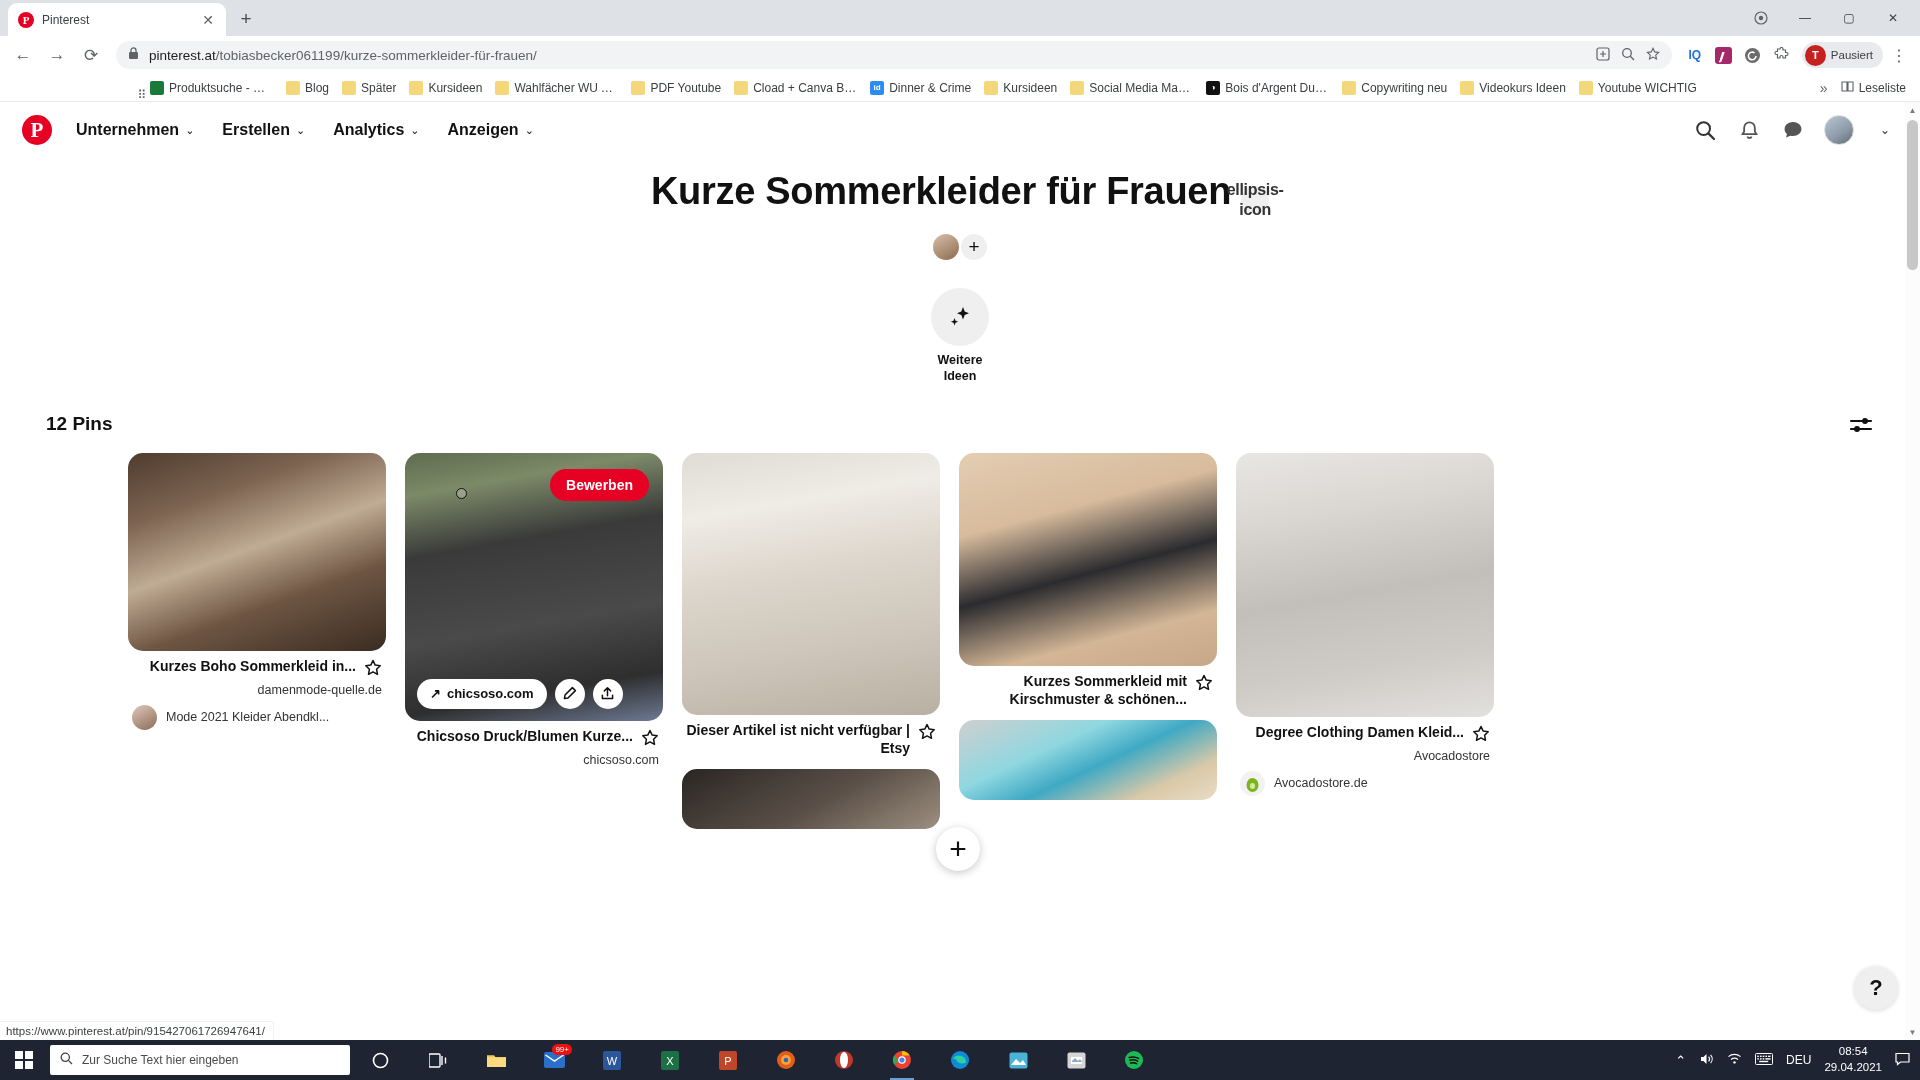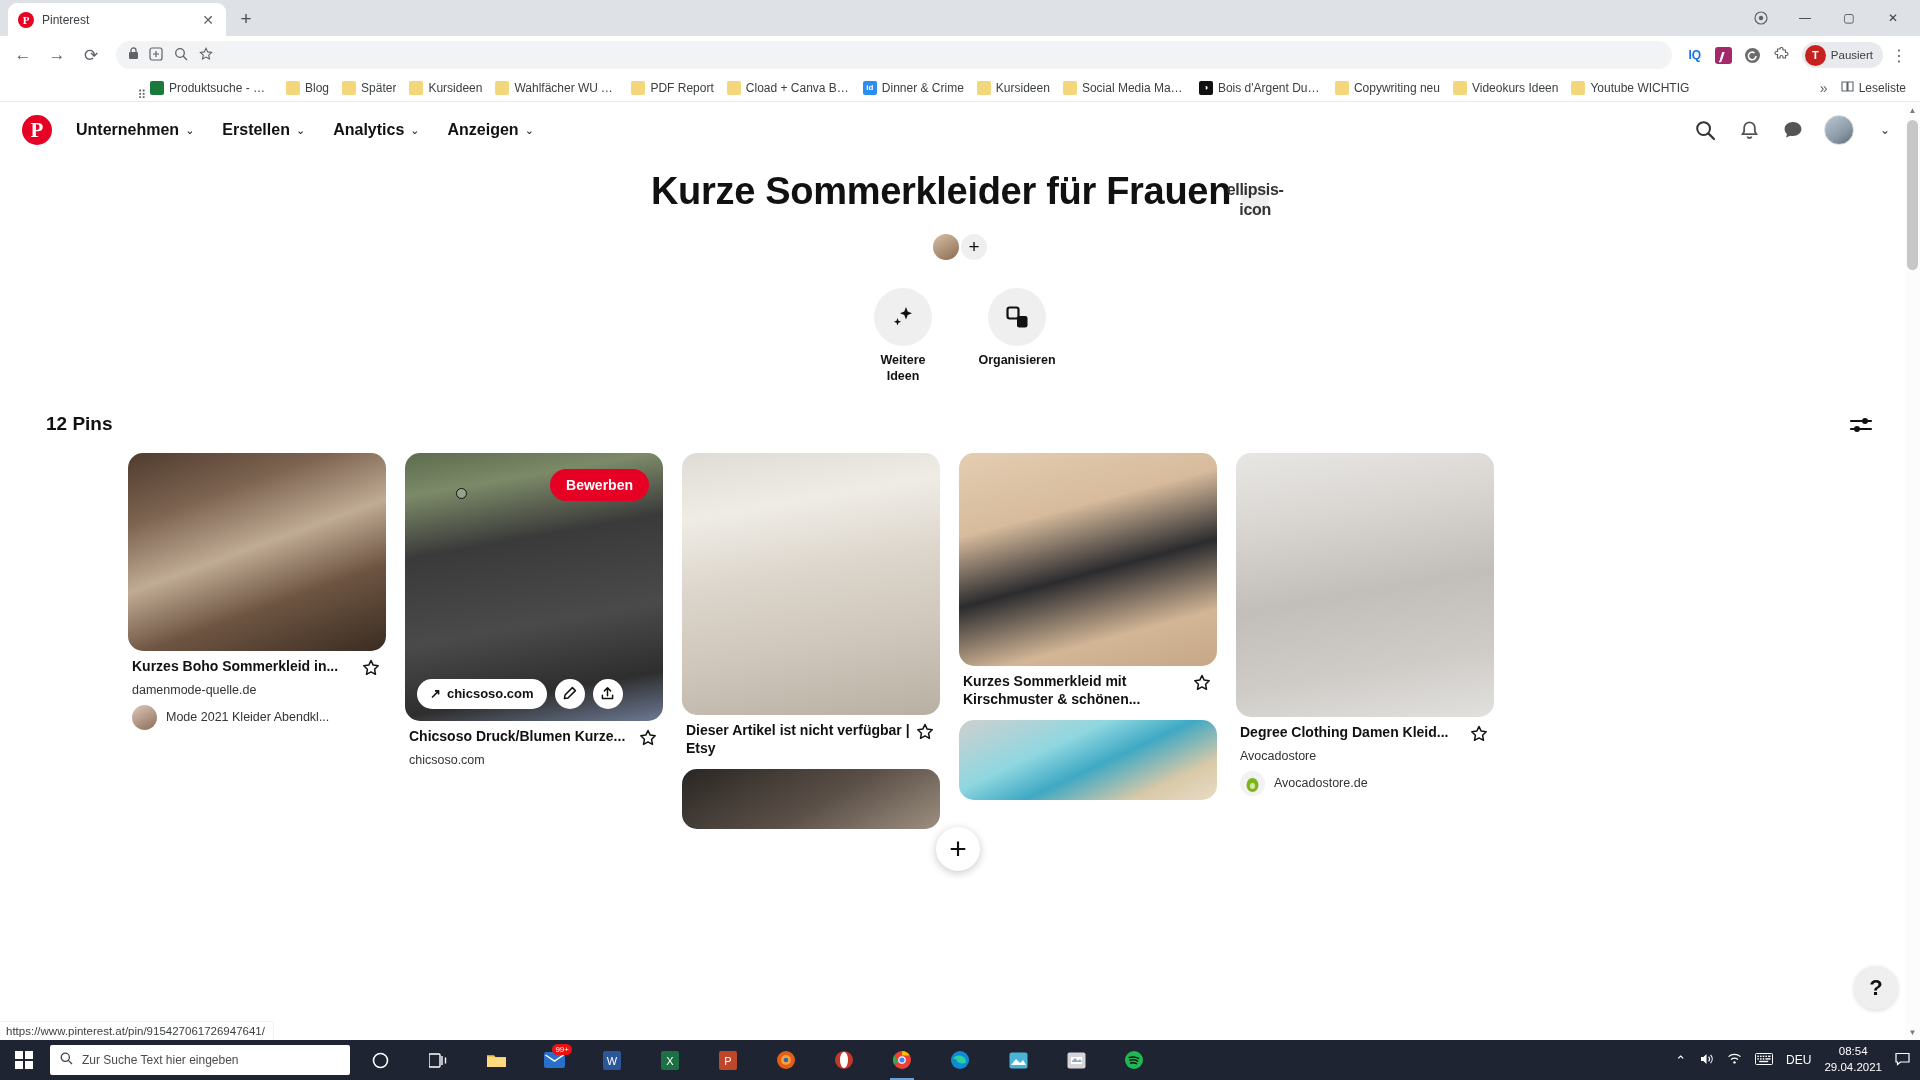--- a/index.html
+++ b/index.html
@@ -137,21 +137,21 @@
     margin-top: 7px; line-height: 1.25; width: 80px; }
 
   .pins-bar { display: flex; align-items: flex-start; padding: 0 46px; margin-top: 28px; }
   .pins-count { font-size: 19px; font-weight: bold; color: #111; }
   .pins-filter { margin-left: auto; width: 26px; height: 26px; display: flex;
     align-items: center; justify-content: center; }
 
   .grid { display: flex; gap: 19px; padding: 0 128px 0 128px; margin-top: 14px;
     align-items: flex-start; }
   .col { width: 258px; display: flex; flex-direction: column; gap: 0px; }
-  .pin { margin-bottom: 6px; position: relative; }
+  .pin { margin-bottom: 6px; position: relative; text-align: right; }
   .pin-img { width: 100%; border-radius: 15px; display: block; overflow: hidden;
     position: relative; }
   .pin-row { display: flex; align-items: flex-start; padding: 6px 4px 0 4px; gap: 6px; }
   .pin-title { font-size: 14px; font-weight: bold; color: #111; line-height: 1.3;
     flex: 1; }
   .pin-title.plain { font-weight: normal; }
   .star { width: 20px; flex: 0 0 20px; color: #111; padding-top: 2px; }
   .pin-domain { font-size: 12.5px; color: #333; padding: 2px 4px 0 4px; }
   .pin-user { display: flex; align-items: center; gap: 9px; padding: 8px 4px 0 4px; }
   .pin-user-av { width: 25px; height: 25px; border-radius: 50%; flex: 0 0 25px; }
@@ -244,20 +244,21 @@
     <div class="nav-btn">←</div>
     <div class="nav-btn">→</div>
     <div class="nav-btn">⟳</div>
     <div class="omnibox">
       <span>
         <svg width="11" height="13" viewBox="0 0 11 13">
             <rect x="1" y="5" width="9" height="7" rx="1.3" fill="#5f6368"></rect>
             <path d="M3 5V3.4a2.5 2.5 0 015 0V5" fill="none" stroke="#5f6368" stroke-width="1.3"></path>
           </svg>
       </span>
+      <span class="omni-url"><span class="host">pinterest.at</span><span class="path">/tobiasbecker061199/kurze-sommerkleider-für-frauen/</span></span>
       <span class="omni-icons">
         <span class="omni-ic">
           <svg width="14" height="14" viewBox="0 0 14 14">
               <rect x="1" y="1" width="12" height="12" rx="2" fill="none" stroke="#5f6368" stroke-width="1.2"></rect>
               <path d="M7 4v6M4 7h6" stroke="#5f6368" stroke-width="1.2"></path>
             </svg>
         </span>
         <span class="omni-ic">
           <svg width="14" height="14" viewBox="0 0 14 14">
               <circle cx="6" cy="6" r="4.3" fill="none" stroke="#5f6368" stroke-width="1.3"></circle>
@@ -318,21 +319,21 @@
       <div class="bm">
         <span class="bm-ic"></span>
         <span class="bm-lbl">Kursideen</span>
       </div>
       <div class="bm">
         <span class="bm-ic"></span>
         <span class="bm-lbl">Wahlfächer WU Aus...</span>
       </div>
       <div class="bm">
         <span class="bm-ic"></span>
-        <span class="bm-lbl">PDF Report</span>
+        <span class="bm-lbl">PDF Youtube</span>
       </div>
       <div class="bm">
         <span class="bm-ic"></span>
         <span class="bm-lbl">Cload + Canva Bilder</span>
       </div>
       <div class="bm">
         <span class="bm-ic blue">id</span>
         <span class="bm-lbl">Dinner &amp; Crime</span>
       </div>
       <div class="bm">
@@ -419,29 +420,20 @@
       </div>
       <div class="actions">
         <div class="action">
           <div class="action-circ">
             <svg width="26" height="26" viewBox="0 0 26 26">
                 <path d="M16 3l1.7 4.6L22 9.3l-4.3 1.7L16 15.6l-1.7-4.6L10 9.3l4.3-1.7z" fill="#111"></path>
                 <path d="M7.5 14l1 2.7 2.7 1-2.7 1-1 2.7-1-2.7-2.7-1 2.7-1z" fill="#111"></path>
               </svg>
           </div>
           <div class="action-lbl">Weitere Ideen</div>
-        </div>
-        <div class="action">
-          <div class="action-circ">
-            <svg width="25" height="25" viewBox="0 0 25 25">
-                <rect x="2.5" y="2.5" width="11" height="11" rx="2.2" fill="none" stroke="#111" stroke-width="2.2"></rect>
-                <rect x="12" y="11" width="10.5" height="11.5" rx="2.2" fill="#111"></rect>
-              </svg>
-          </div>
-          <div class="action-lbl">Organisieren</div>
         </div>
       </div>
     </div>
 
     <div class="pins-bar">
       <div class="pins-count">12 Pins</div>
       <div class="pins-filter">
         <svg width="24" height="20" viewBox="0 0 24 20">
             <g stroke="#111" stroke-width="2.1" stroke-linecap="round">
               <path d="M2 5h20M2 13h20"></path>

